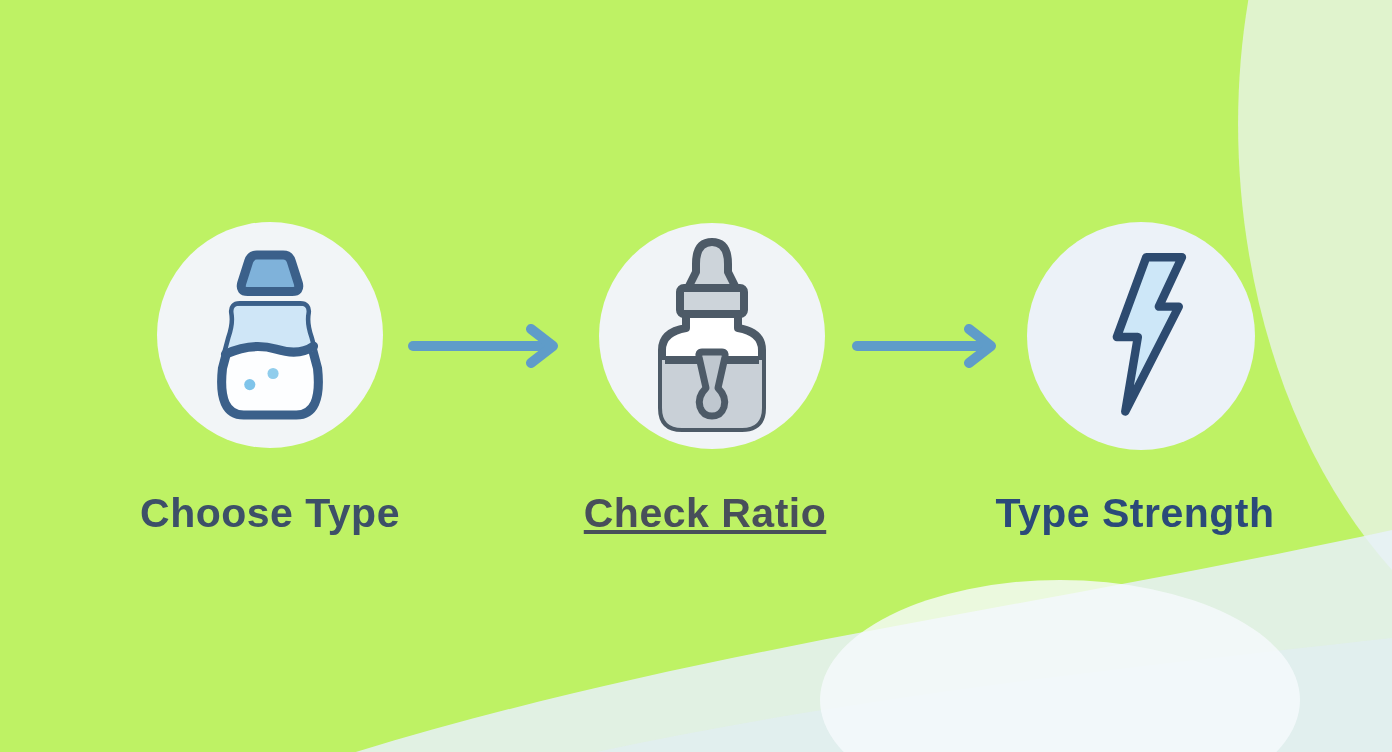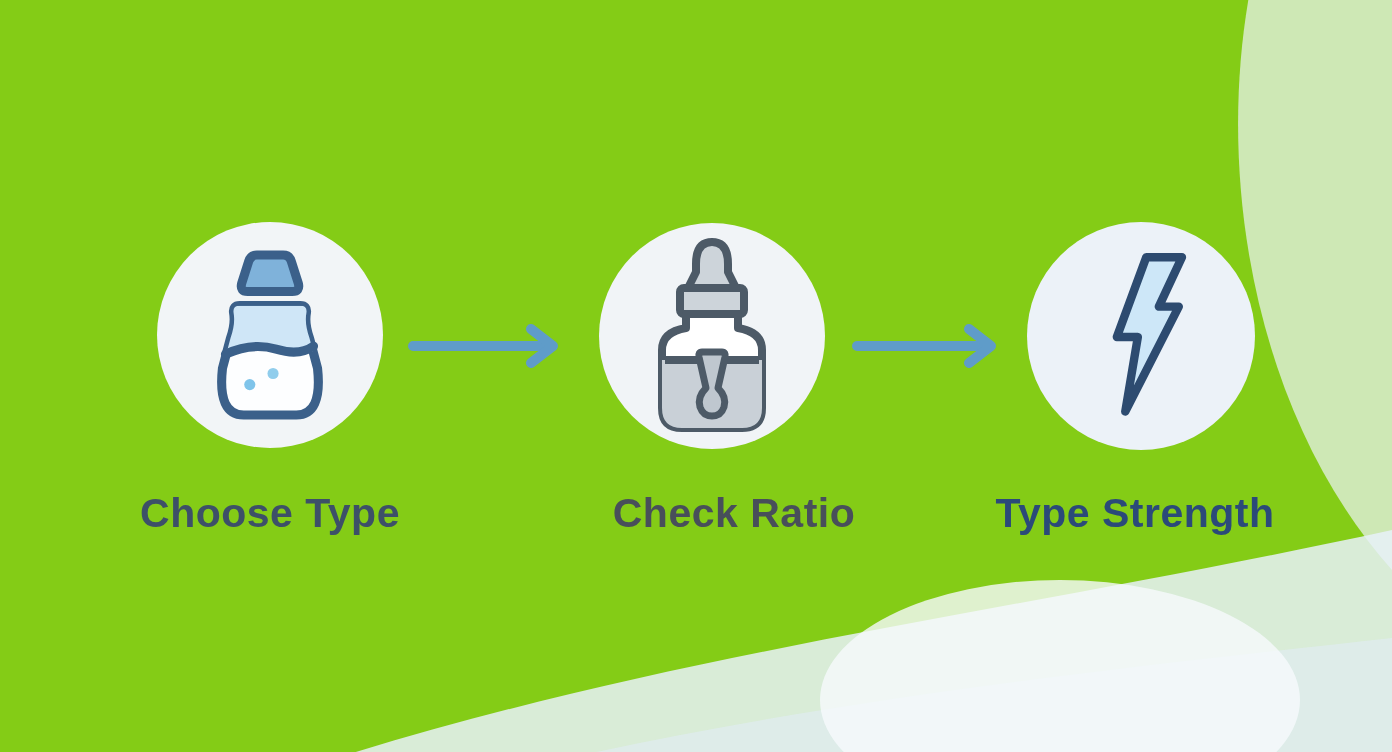--- a/index.html
+++ b/index.html
@@ -1,20 +1,20 @@
 <!DOCTYPE html>
 <html><head>
 <meta charset="utf-8">
 <style>
   html,body{margin:0;padding:0;background:#ffffff;}
   .canvas{
     position:relative;
     width:1392px;height:752px;
     overflow:hidden;
-    background:#84cc16;
+    background:#bef264;
     font-family:"Liberation Sans","DejaVu Sans",sans-serif;
   }
   .bg-svg{position:absolute;left:0;top:0;width:1392px;height:752px;}
   .circle{
     position:absolute;
     width:226px;height:226px;
     border-radius:50%;
     display:flex;align-items:center;justify-content:center;
   }
   .circle-1{left:157px;top:222px;background:#f2f5f7;}
@@ -24,21 +24,21 @@
     position:absolute;
     top:490px;
     width:440px;
     text-align:center;
     font-size:41px;
     font-weight:700;
     letter-spacing:0.5px;
     white-space:nowrap;
   }
   .label-1{left:50px;color:#3d5068;}
-  .label-2{left:514px;color:#484f5a;}
+  .label-2{left:485px;color:#484f5a;text-decoration:underline;}
   .label-3{left:915px;color:#2b4a79;}
   .arrow{position:absolute;top:324px;width:165px;height:44px;}
   .arrow-1{left:405px;}
   .arrow-2{left:845px;}
 </style>
 </head>
 <body>
 
 <div class="canvas">
 

